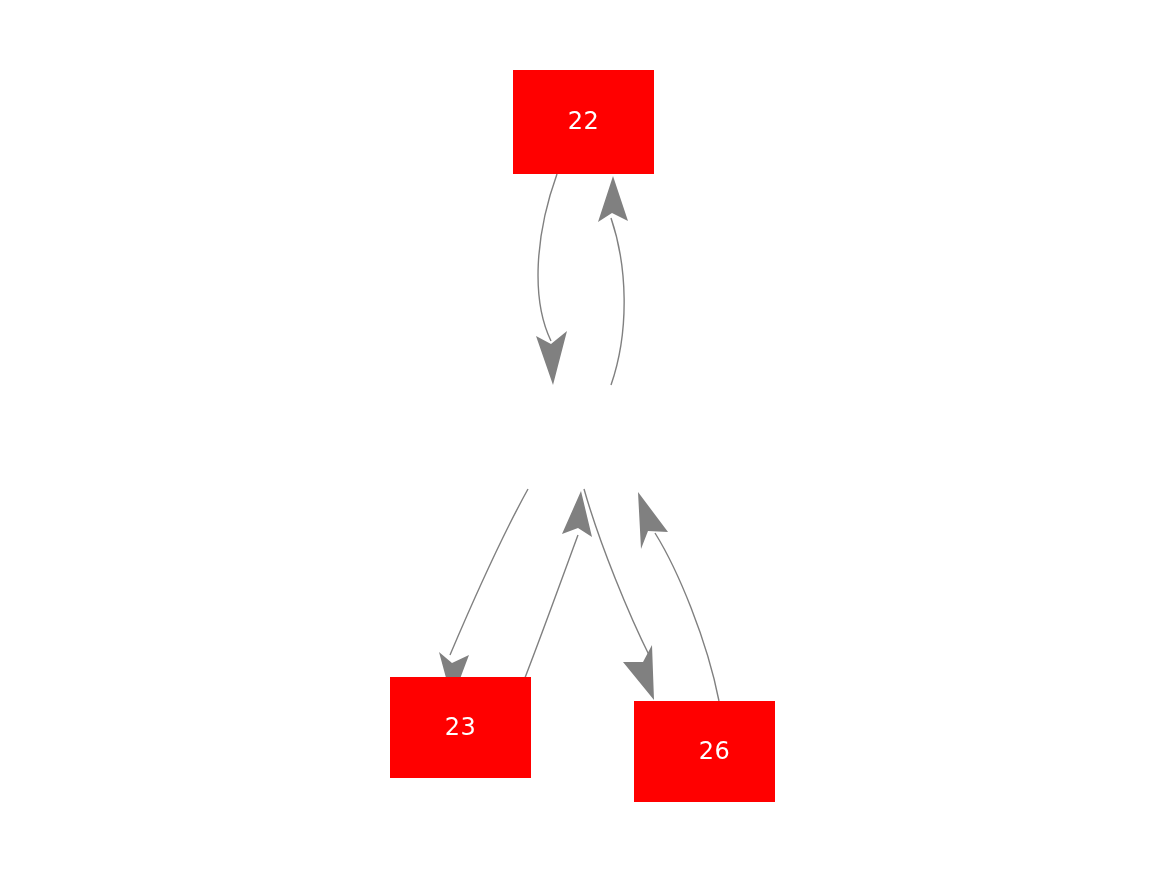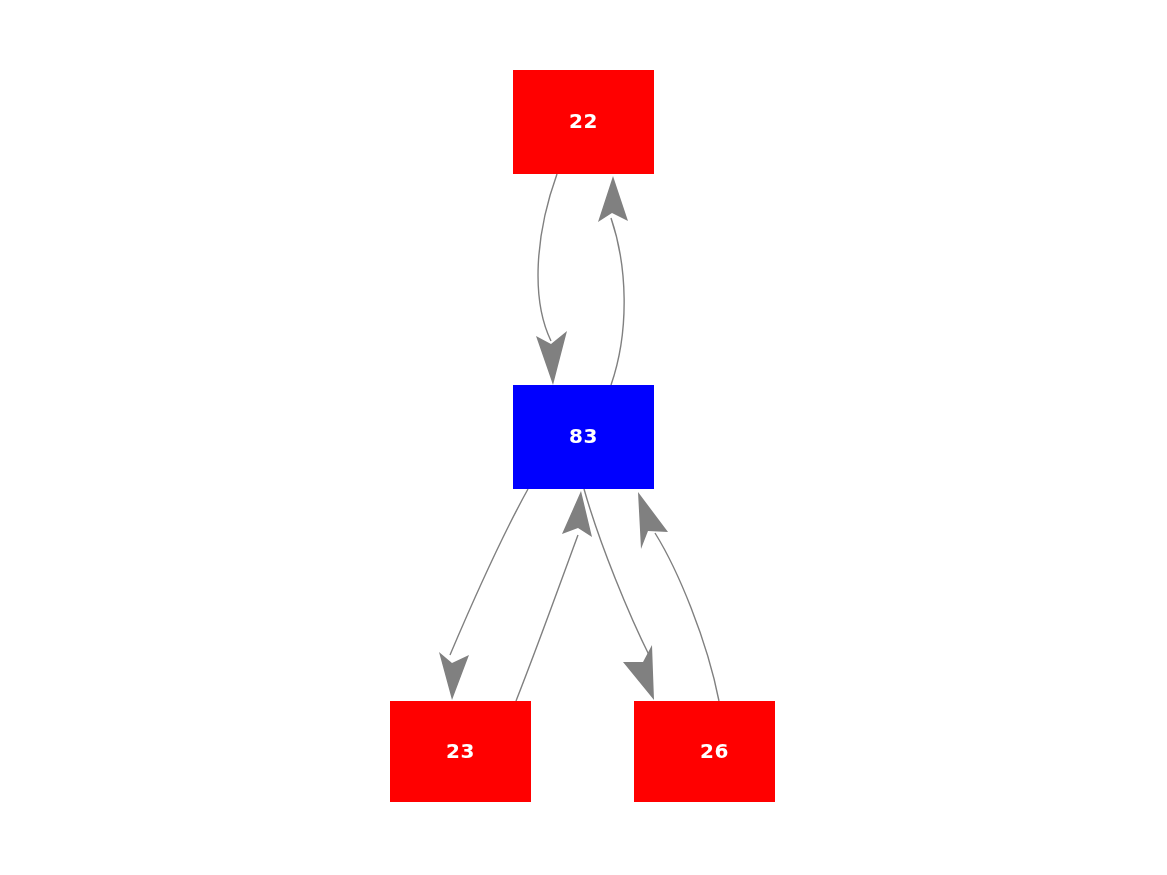--- a/index.html
+++ b/index.html
@@ -33,23 +33,23 @@
     fill: #808080;
     stroke: none;
   }
   .graph-node {
     position: absolute;
     box-sizing: border-box;
     display: flex;
     align-items: center;
     justify-content: center;
     color: #ffffff;
-    font-size: 20px;
+    font-size: 24px;
     font-family: "DejaVu Sans", "Liberation Sans", sans-serif;
-    font-weight: 700;
+    font-weight: 400;
     letter-spacing: 0.5px;
     line-height: 1;
     user-select: none;
   }
   .node-label {
     display: block;
     transform: translateY(-1px);
   }
 </style>
 </head>
@@ -87,25 +87,22 @@
     <g>
       <path class="edge-path" d="M 719,701 C 707,640 678,570 655,533"></path>
       <polygon class="arrow-head" points="638,492 668,532 648,531 641,549"></polygon>
     </g>
   </svg>
 
   <div class="graph-node" style="left:513px; top:70px; width:141px; height:104px; background:#ff0000;">
     <span class="node-label">22</span>
   </div>
 
-  <div class="graph-node" style="left:513px; top:385px; width:141px; height:104px; background:#0000ff;">
-    <span class="node-label">83</span>
-  </div>
 
-  <div class="graph-node" style="left:390px; top:701px; width:141px; height:101px; background:#ff0000;">
+  <div class="graph-node" style="left:390px; top:677px; width:141px; height:101px; background:#ff0000;">
     <span class="node-label">23</span>
   </div>
 
   <div class="graph-node" style="left:634px; top:701px; width:141px; height:101px; background:#ff0000;padding-left:20px;">
     <span class="node-label">26</span>
   </div>
 
 </div>
 
 </body></html>

